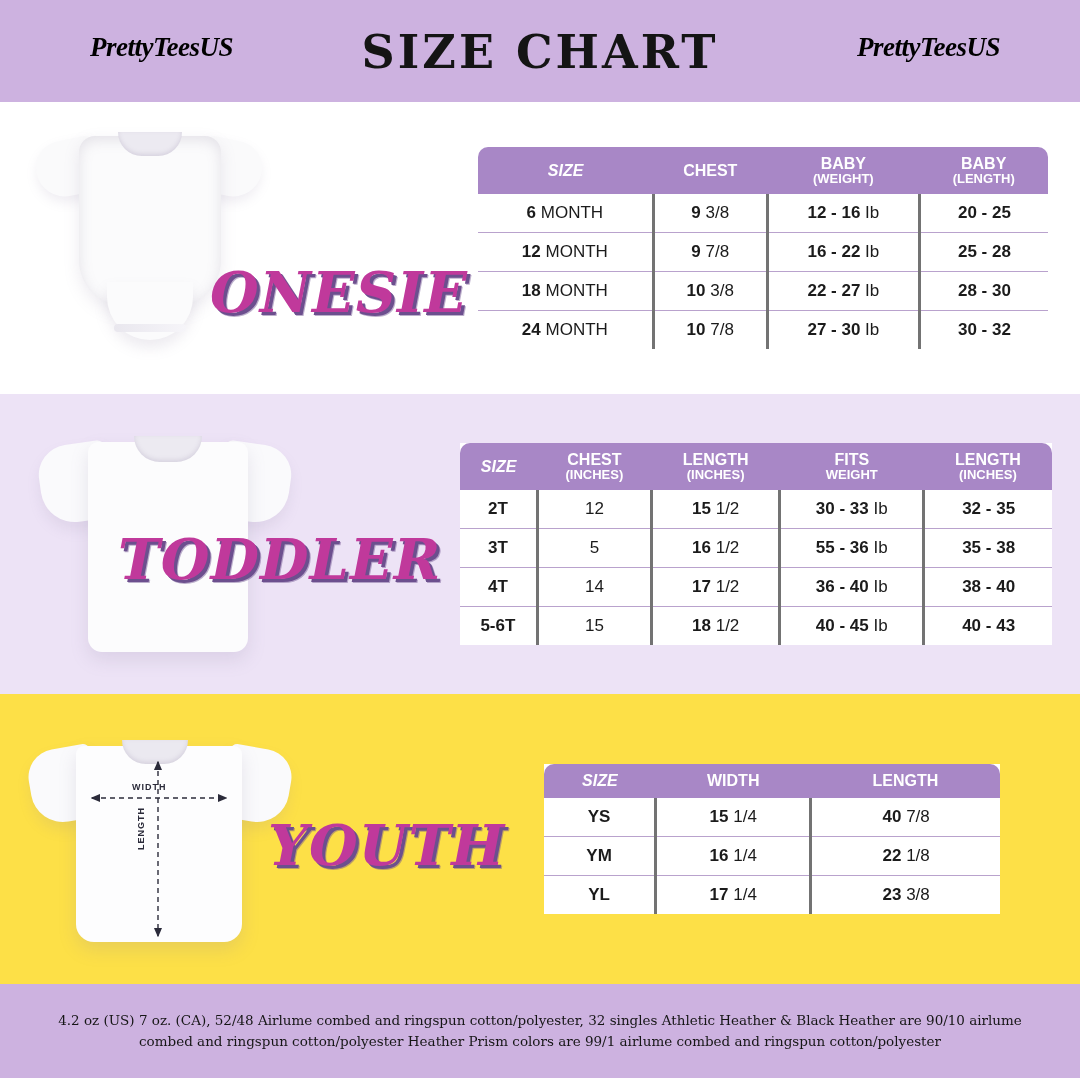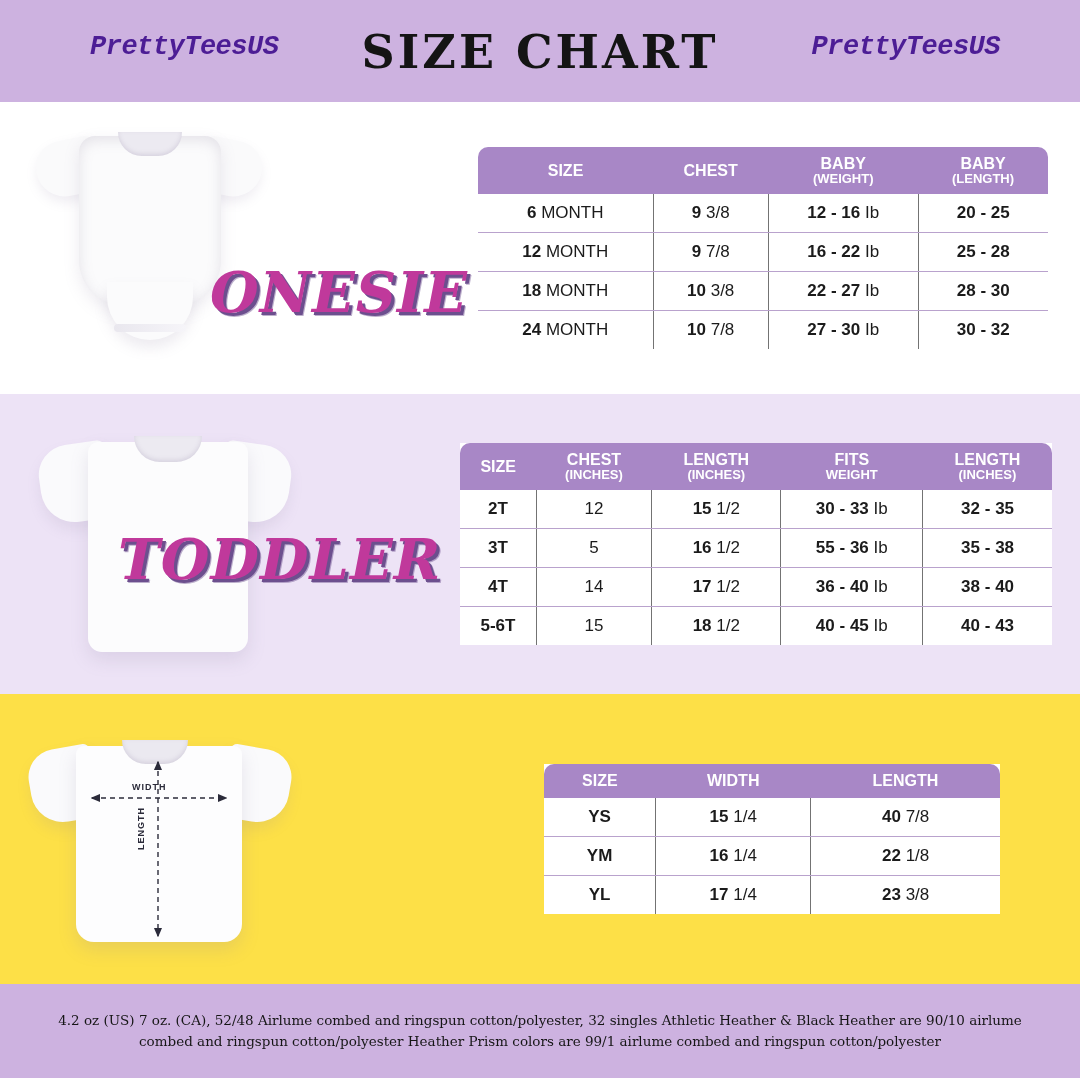--- a/index.html
+++ b/index.html
@@ -21,25 +21,25 @@
     position: relative;
     height: 102px;
     background: #cdb2e0;
     display: flex;
     align-items: center;
     justify-content: center;
   }
   .brand-left, .brand-right {
     position: absolute;
     top: 32px;
-    font-family: Liberation Mono, monospace;
+    font-family: Liberation Serif, serif;
     font-style: italic;
     font-weight: bold;
     font-size: 27px;
-    color: #4c1d95;
+    color: #000000;
     letter-spacing: -0.5px;
   }
   .brand-left { left: 90px; }
   .brand-right { right: 80px; }
   .header-center {
     text-align: center;
     margin-top: 2px;
   }
   .title-main {
     font-family: "DejaVu Serif", serif;
@@ -219,29 +219,29 @@
     padding: 8px 4px;
     font-size: 16px;
     line-height: 1.08;
     border: none;
   }
   table.chart thead th .sm {
     display: block;
     font-size: 13px;
     font-weight: bold;
   }
-  table.chart thead tr th:first-child { border-radius: 10px 0 0 0; }
+  table.chart thead tr th:first-child { border-radius: 10px 0 0 0; font-style: italic; }
   table.chart thead tr th:last-child { border-radius: 0 10px 0 0; }
   table.chart tbody td {
     text-align: center;
     padding: 9px 4px;
     font-size: 17px;
     color: #1b1b1b;
     border-bottom: 1px solid #b9a2cd;
-    border-right: 1px solid #737373;
+    border-right: 3px solid #737373;
     background: #ffffff;
   }
   table.chart tbody tr:last-child td { border-bottom: none; }
   table.chart tbody td:last-child { border-right: none; }
   td .b { font-weight: bold; }
   td .n { font-weight: normal; }
 
   .tbl-onesie { max-width: 570px; margin-left: 18px; }
   .tbl-toddler { max-width: 612px; margin-left: 0px; }
   .tbl-youth { max-width: 456px; margin-left: 84px; }
@@ -423,20 +423,21 @@
             <marker id="ah2" markerWidth="7" markerHeight="7" refX="1" refY="3" orient="auto">
               <path d="M7,0 L0,3 L7,6 z" fill="#2b2b3a"></path>
             </marker>
           </defs>
           <line x1="62" y1="84" x2="196" y2="84" stroke="#2b2b3a" stroke-width="1.4" stroke-dasharray="5,4" marker-end="url(#ah)" marker-start="url(#ah2)"></line>
           <line x1="128" y1="48" x2="128" y2="222" stroke="#2b2b3a" stroke-width="1.4" stroke-dasharray="5,4" marker-end="url(#ah)" marker-start="url(#ah2)"></line>
         </svg>
         <div class="mlabel mlabel-width">WIDTH</div>
         <div class="mlabel mlabel-length">LENGTH</div>
       </div>
+      <div class="bigword word-youth">YOUTH</div>
     </div>
     <div class="table-col">
       <table class="chart tbl-youth">
         <thead>
           <tr>
             <th>
               <span>SIZE</span>
             </th>
             <th>
               <span>WIDTH</span>

